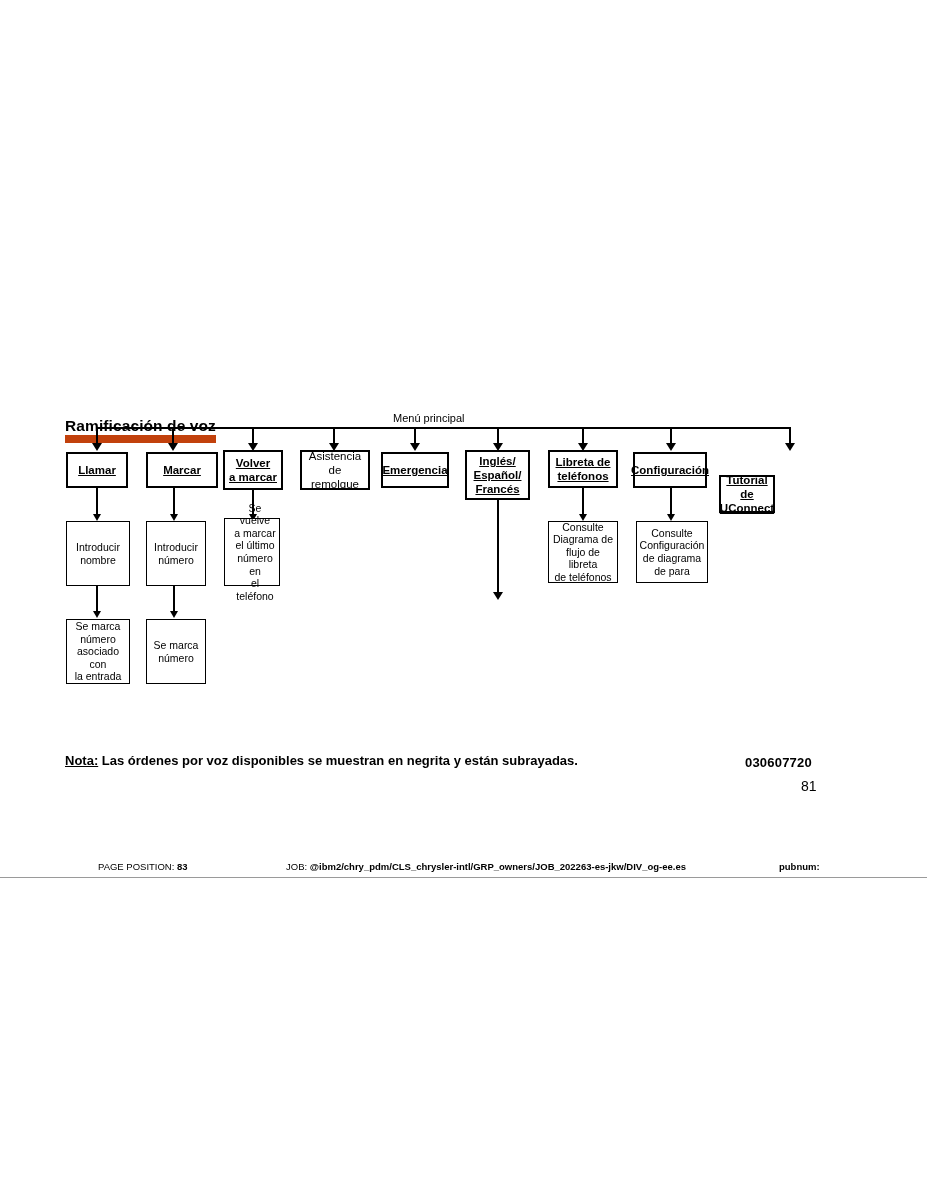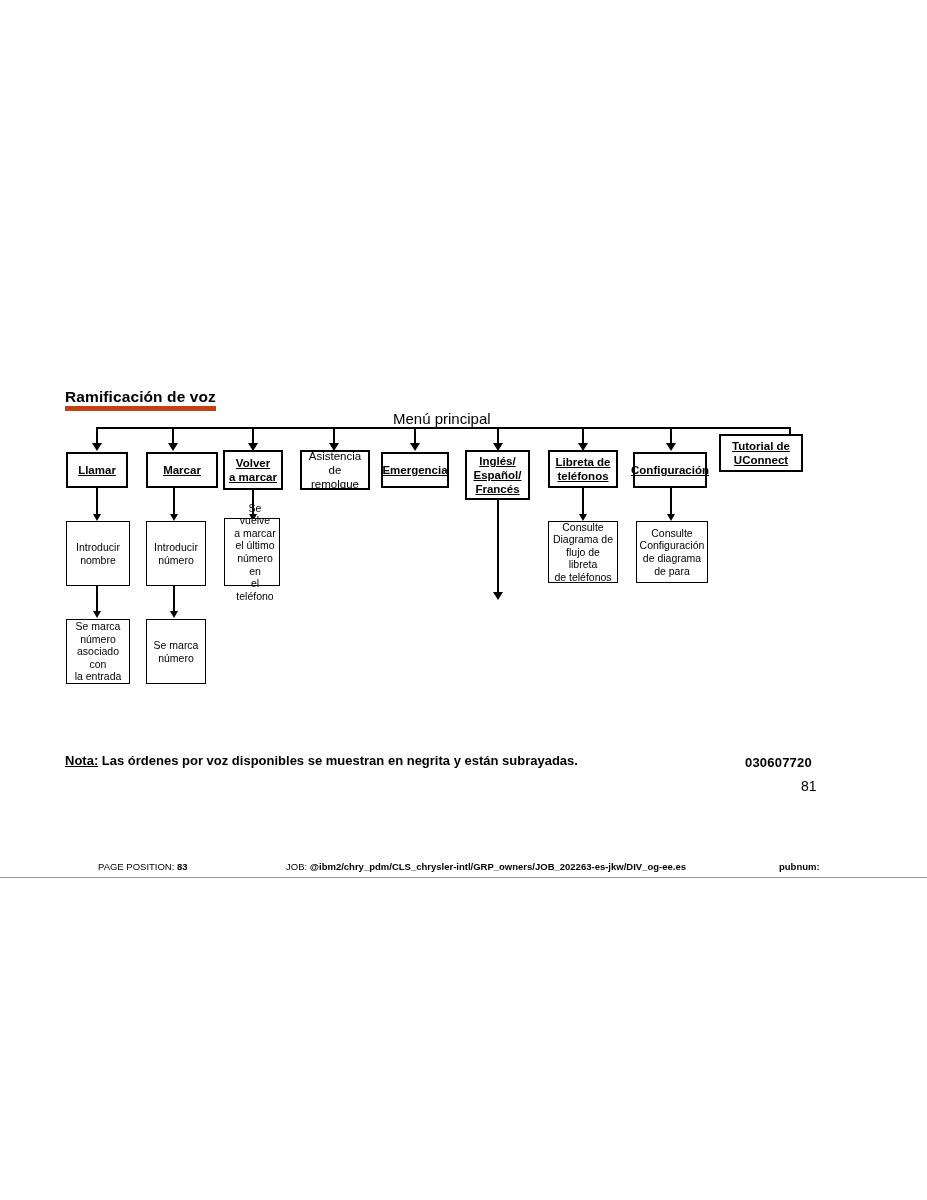--- a/index.html
+++ b/index.html
@@ -16,34 +16,34 @@
     width: 927px;
     height: 1200px;
     background: #ffffff;
     overflow: hidden;
   }
 
   
   .diagram-title {
     position: absolute;
     left: 65px;
-    top: 388px;
+    top: 417px;
     font-size: 15.5px;
     font-weight: bold;
     letter-spacing: 0.1px;
-    border-bottom: 5px solid #c2410c;
+    border-bottom: 8px solid #c2410c;
     padding-bottom: 1px;
     line-height: 17px;
     white-space: nowrap;
   }
   .menu-label {
     position: absolute;
     left: 393px;
     top: 412px;
-    font-size: 15px;
+    font-size: 11px;
     line-height: 13px;
     white-space: nowrap;
   }
 
   
   .fbox {
     position: absolute;
     box-sizing: border-box;
     border: 2px solid #000;
     background: #fff;
@@ -210,21 +210,21 @@
   </div>
 
   <div class="fbox lvl1 cmd" style="left:548px; top:450px; width:70px;  height:38px;">
     <div class="txt"><span class="u">Libreta de</span><br><span class="u">teléfonos</span></div>
   </div>
 
   <div class="fbox lvl1 cmd" style="left:633px; top:452px; width:74px;  height:36px;">
     <div class="txt"><span class="u">Configuración</span></div>
   </div>
 
-  <div class="fbox lvl1 cmd" style="left:719px; top:434px; width:84px;  height:38px;align-items:center;">
+  <div class="fbox lvl1 cmd" style="left:719px; top:475px; width:56px;  height:38px;align-items:center;">
     <div class="txt"><span class="u">Tutorial de</span><br><span class="u">UConnect</span></div>
   </div>
 
   <div class="vline thin" style="left:96px;  top:488px; height:28px;"></div>
   <div class="arrow small" style="left:93px;  top:514px;"></div>
 
   <div class="vline thin" style="left:173px; top:488px; height:28px;"></div>
   <div class="arrow small" style="left:170px; top:514px;"></div>
 
   <div class="vline thin" style="left:252px; top:490px; height:26px;"></div>

